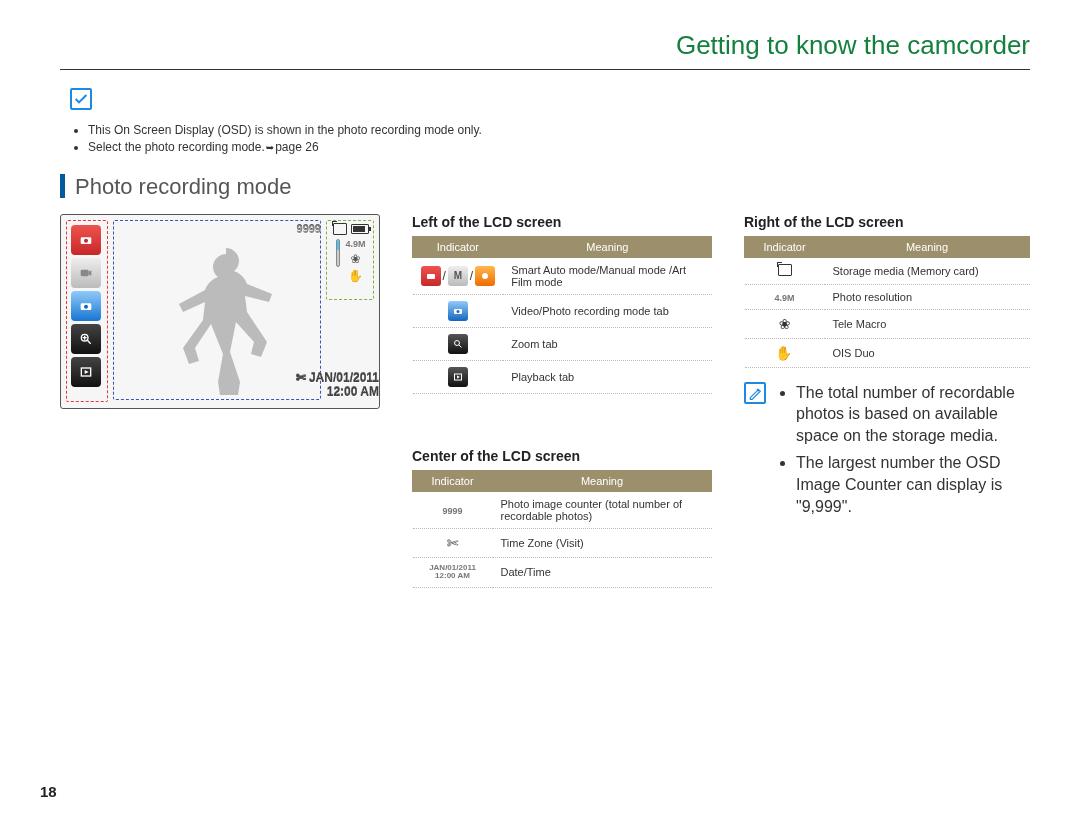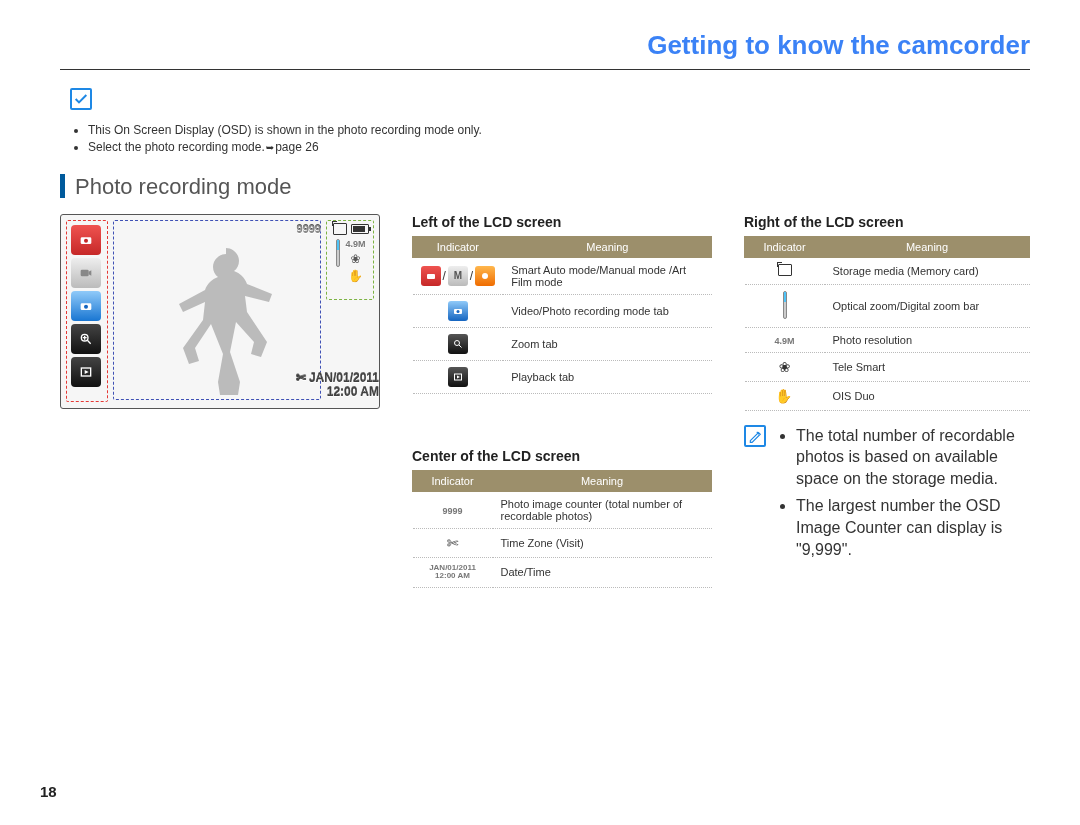--- a/index.html
+++ b/index.html
@@ -8,22 +8,22 @@
     background: #fff;
     color: #333;
     width: 1080px;
     height: 825px;
     position: relative;
     padding: 30px 50px 30px 60px;
   }
   .top-title {
     text-align: right;
     font-size: 26px;
-    color: #3b82f6;
-    font-weight: 700;
+    color: #15803d;
+    font-weight: 400;
     padding-bottom: 8px;
   }
   .hr { border: none; border-top: 1px solid #333; margin-bottom: 18px; }
 
   .intro-row { display: flex; align-items: flex-start; gap: 12px; margin-bottom: 18px; margin-left: 10px; flex-direction: column; }
   .check-icon {
     width: 22px; height: 22px; border: 2px solid #1e88e5; border-radius: 2px;
     display: flex; align-items: center; justify-content: center; flex-shrink: 0;
   }
   .check-icon svg { width: 16px; height: 16px; }
@@ -298,30 +298,26 @@
       <tbody>
           <tr>
         <th>Indicator</th>
         <th>Meaning</th>
       </tr>
       <tr>
         <td class="ic"><span class="mini-card" style="display:inline-block;"></span></td>
         <td>Storage media (Memory card)</td>
       </tr>
       <tr>
-        <td class="ic"><span class="zoom-bar" style="display:inline-block;"></span></td>
-        <td>Optical zoom/Digital zoom bar</td>
-      </tr>
-      <tr>
         <td class="ic"><span class="tiny-txt">4.9M</span></td>
         <td>Photo resolution</td>
       </tr>
       <tr>
         <td class="ic"><span style="font-size:14px;">❀</span></td>
-        <td>Tele Smart</td>
+        <td>Tele Macro</td>
       </tr>
       <tr>
         <td class="ic"><span style="font-size:14px;">✋</span></td>
         <td>OIS Duo</td>
       </tr>
     </tbody>
       </table>
 
     <div class="note-row">
       <div class="note-icon">

